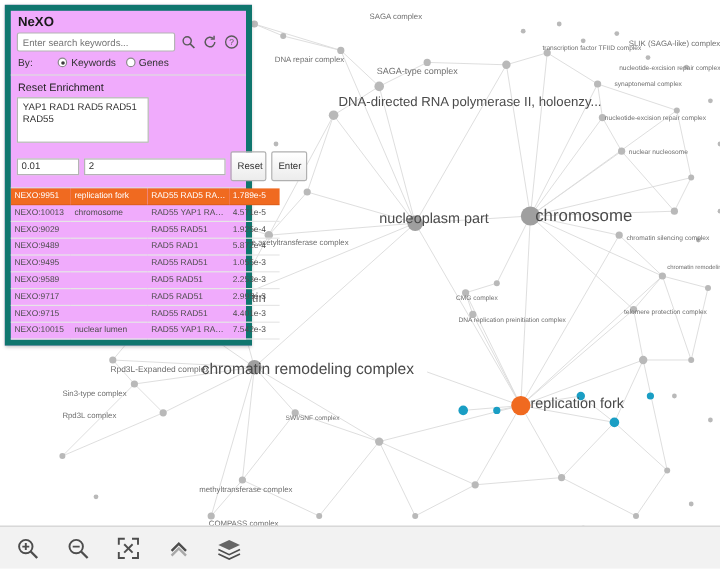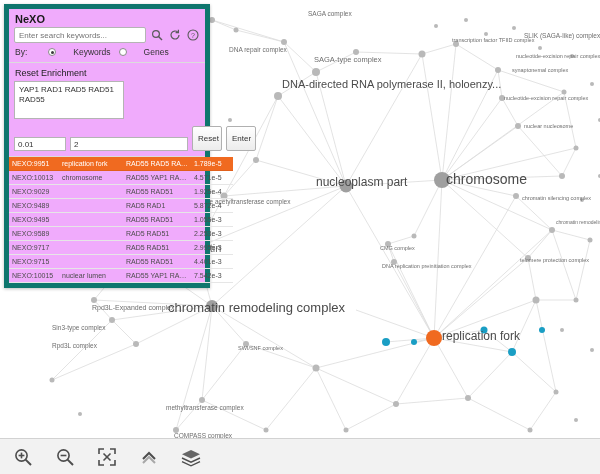--- a/index.html
+++ b/index.html
@@ -84,21 +84,21 @@
     align-items: center;
     padding: 0 6px 5px 6px;
     gap: 8px;
     font-size: 8.5px;
     color: #333;
   }
   .radio-row .by-label { margin-right: 13px; }
   .radio-opt {
     display: inline-flex;
     align-items: center;
-    gap: 17px;
+    gap: 3px;
     cursor: pointer;
   }
   .radio {
     width: 8px; height: 8px;
     border: 1px solid #8a8a8a;
     border-radius: 50%;
     background: #fff;
     position: relative;
     box-sizing: border-box;
   }
@@ -129,21 +129,21 @@
     color: #333;
     padding: 3px 4px;
     box-sizing: border-box;
     overflow: hidden;
     line-height: 1.3;
     font-family: "Liberation Sans", sans-serif;
     resize: none;
   }
   .form-row {
     display: flex;
-    align-items: flex-end;
+    align-items: center;
     padding: 0 5px 5px 5px;
     gap: 4px;
   }
   .small-input {
     height: 14px;
     border: 1px solid #b4b4b4;
     background: #fff;
     font-size: 8px;
     color: #333;
     padding: 0 3px;

